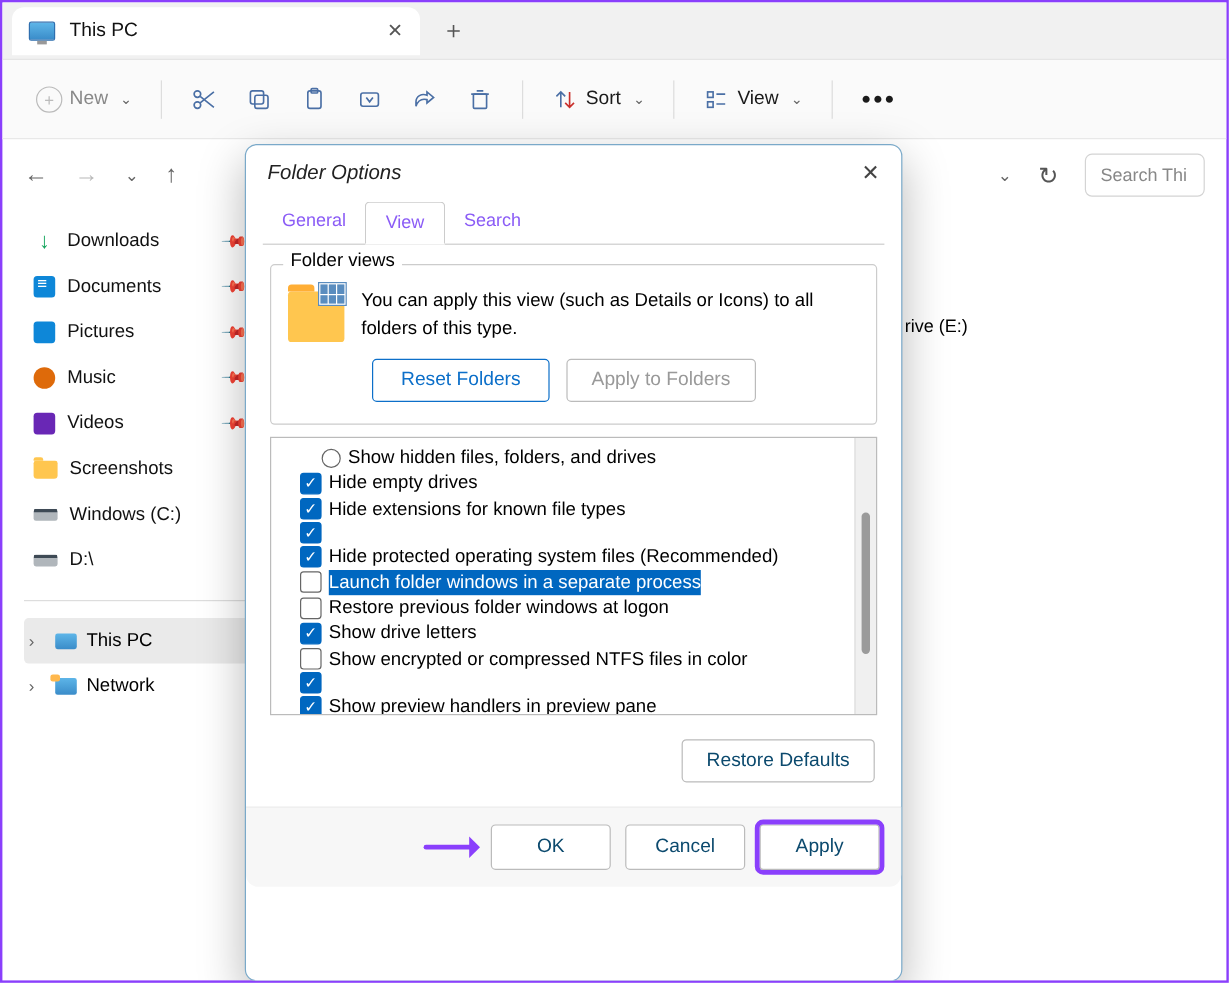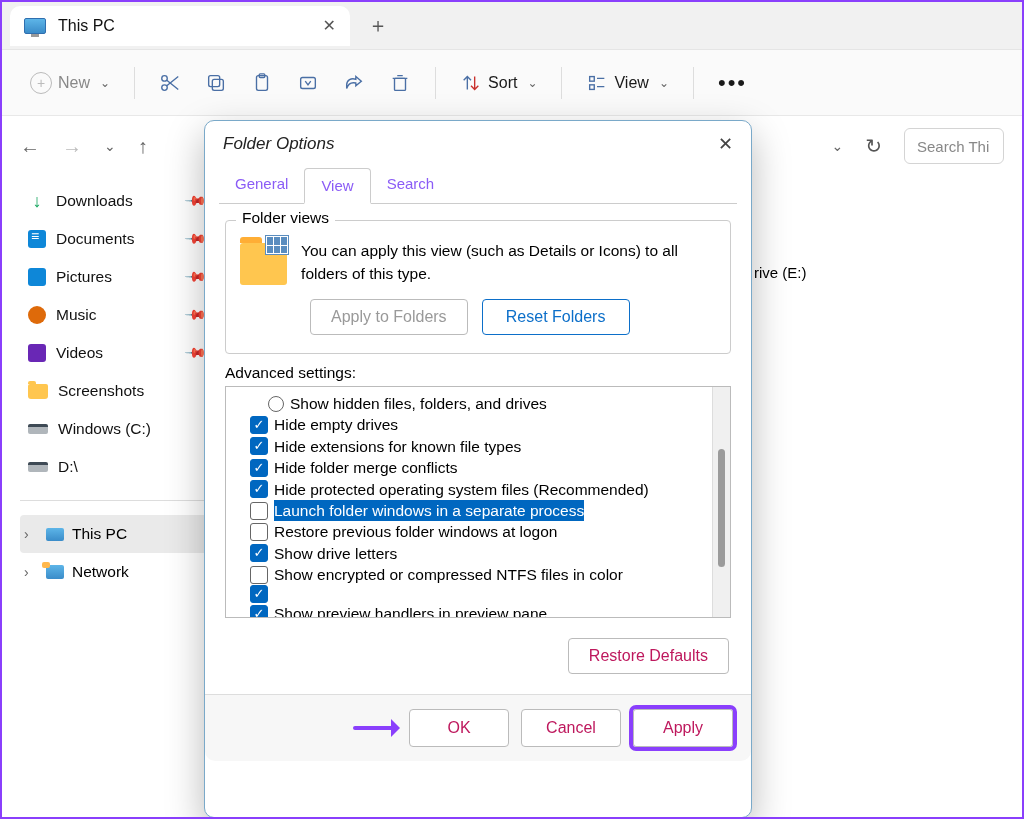--- a/index.html
+++ b/index.html
@@ -68,21 +68,21 @@
 .fv-group { border: 1px solid #ccc; margin: 16px 20px 10px; padding: 16px 14px 18px; border-radius: 4px; position: relative; }
 .fv-legend { position: absolute; top: -12px; left: 10px; background: #fff; padding: 0 6px; font-size: 15.5px; }
 .fv-row { display: flex; gap: 14px; align-items: flex-end; }
 .fv-folder { width: 58px; height: 48px; position: relative; }
 .fv-folder::before { content: ''; position: absolute; inset: 6px 0 0 0; background: #ffc64f; border-radius: 3px; }
 .fv-folder::after { content: ''; position: absolute; top: 0; left: 0; width: 22px; height: 6px; background: #ffae35; border-radius: 3px 3px 0 0; }
 .fv-grid { position: absolute; top: -2px; right: -2px; width: 24px; height: 20px; background: #fff; border: 1px solid #5a8dbf; display: grid; grid-template-columns: repeat(3, 1fr); gap: 1px; padding: 1px; }
 .fv-grid span { background: #5a8dbf; }
 .fv-desc { font-size: 15.5px; line-height: 1.45; }
 .fv-btns { display: flex; gap: 14px; margin-top: 14px; margin-left: 70px; }
-.btn { border: 1px solid #bbb; background: #fff; padding: 8px 20px; border-radius: 4px; font-size: 16px; color: #be185d; min-width: 148px; }
+.btn { border: 1px solid #bbb; background: #fff; padding: 8px 20px; border-radius: 4px; font-size: 16px; color: #0c4a6e; min-width: 148px; }
 .btn.disabled { color: #999; }
 .btn.blue { border-color: #0c6fc9; color: #0c6fc9; }
 
 .adv-label { margin: 8px 20px 4px; font-size: 15.5px; }
 .adv-box { border: 1px solid #bbb; margin: 0 20px; height: 232px; overflow: hidden; position: relative; display: flex; }
 .adv-list { padding: 6px 4px 6px 24px; flex: 1; }
 .adv-item { display: flex; align-items: center; gap: 6px; font-size: 15.5px; line-height: 1.38; }
 .adv-item .chk { width: 18px; height: 18px; border: 1.5px solid #666; border-radius: 3px; display: inline-flex; align-items: center; justify-content: center; font-size: 13px; color: #fff; flex-shrink: 0; }
 .adv-item .chk.on { background: #0067c0; border-color: #0067c0; }
 .adv-item .radio { width: 16px; height: 16px; border: 1.5px solid #666; border-radius: 50%; display: inline-block; margin-left: 18px; }
@@ -264,43 +264,41 @@
             <span></span>
             <span></span>
             <span></span>
             <span></span>
             <span></span>
           </div>
         </div>
       <div class="fv-desc">You can apply this view (such as Details or Icons) to all folders of this type.</div>
     </div>
     <div class="fv-btns">
+      <button class="btn blue">Reset Folders</button>
       <button class="btn disabled">Apply to Folders</button>
-      <button class="btn blue">Reset Folders</button>
-    </div>
-  </div>
-
-  <div class="adv-label">Advanced settings:</div>
+    </div>
+  </div>
+
   <div class="adv-box">
     <div class="adv-list" id="advlist">
         <div class="adv-item">
           <span class="radio"></span>
           <span class="lbl">Show hidden files, folders, and drives</span>
         </div>
         <div class="adv-item">
           <span class="chk on">✓</span>
           <span class="lbl">Hide empty drives</span>
         </div>
         <div class="adv-item">
           <span class="chk on">✓</span>
           <span class="lbl">Hide extensions for known file types</span>
         </div>
         <div class="adv-item">
           <span class="chk on">✓</span>
-          <span class="lbl">Hide folder merge conflicts</span>
         </div>
         <div class="adv-item">
           <span class="chk on">✓</span>
           <span class="lbl">Hide protected operating system files (Recommended)</span>
         </div>
         <div class="adv-item hl">
           <span class="chk "></span>
           <span class="lbl">Launch folder windows in a separate process</span>
         </div>
         <div class="adv-item">

